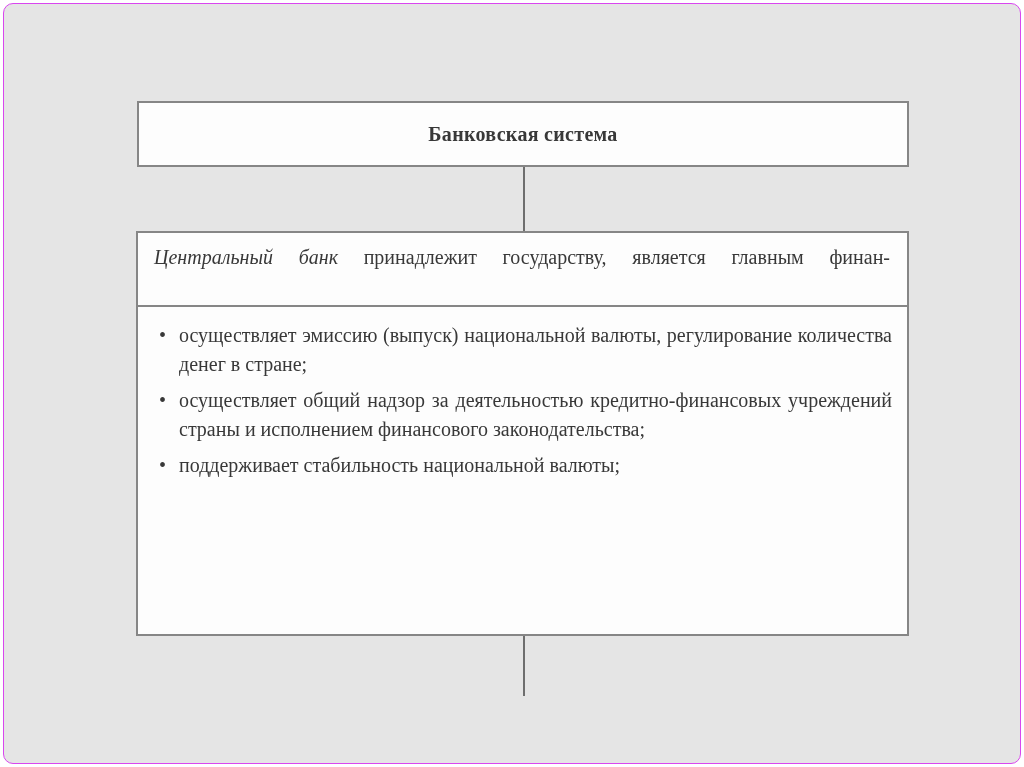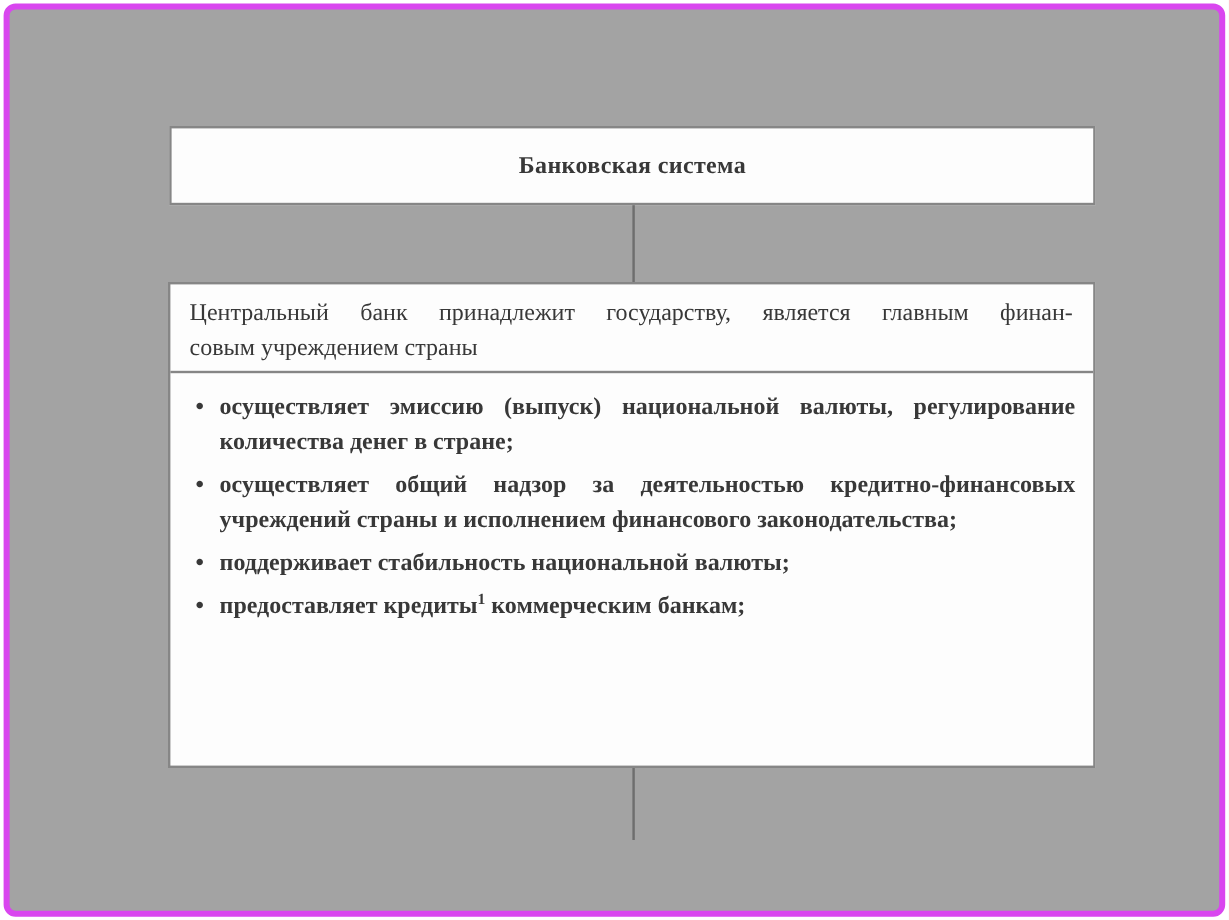--- a/index.html
+++ b/index.html
@@ -5,22 +5,22 @@
   * { box-sizing: border-box; }
   html, body {
     margin: 0; padding: 0;
     width: 1024px; height: 767px;
     background: #ffffff;
     font-family: "Liberation Serif", serif;
   }
   .page {
     position: absolute;
     left: 3px; top: 3px; right: 3px; bottom: 3px;
-    background: #a3a3a3;
-    border: 5px solid #d946ef;
+    background: #e5e5e5;
+    border: 1px solid #d946ef;
     border-radius: 10px;
   }
   .title-box {
     position: absolute;
     left: 133px; top: 97px;
     width: 772px; height: 66px;
     border: 2px solid #868686;
     background: #fdfdfd;
     display: flex; align-items: center; justify-content: center;
     font-size: 20px; font-weight: bold;
@@ -49,36 +49,35 @@
     padding: 10px 17px 0 16px;
     font-size: 20px;
     line-height: 29px;
   }
   .header-line1 {
     display: block;
     text-align: justify;
     text-align-last: justify;
     white-space: nowrap;
   }
-  .header-lead { }
+  .header-lead { font-style: italic; }
   .list-section {
     padding: 14px 15px 0 20px;
   }
   ul.functions {
     margin: 0; padding: 0;
     list-style: none;
   }
   ul.functions li {
     position: relative;
     padding-left: 21px;
     margin-bottom: 7px;
     font-size: 20px;
     line-height: 29px;
     text-align: justify;
-    font-weight: bold;
   }
   ul.functions li::before {
     content: "\2022";
     position: absolute;
     left: 1px;
     top: 0;
   }
   sup.footnote {
     font-size: 13px;
     line-height: 0;
@@ -91,27 +90,25 @@
 
   <div class="title-box">
     <span>Банковская система</span>
   </div>
 
   <div class="connector connector-top"></div>
 
   <div class="main-box">
     <div class="header-section">
       <span class="header-line1"><span class="header-lead">Центральный банк</span> <span>принадлежит государству, является главным финан-</span></span>
-      <span>совым учреждением страны</span>
     </div>
     <div class="list-section">
       <ul class="functions">
         <li><span>осуществляет эмиссию (выпуск) национальной валюты, регулирование количества денег в стране;</span></li>
         <li><span>осуществляет общий надзор за деятельностью кредитно-финансовых учреждений страны и исполнением финансового законодательства;</span></li>
         <li><span>поддерживает стабильность национальной валюты;</span></li>
-        <li><span>предоставляет кредиты</span><sup class="footnote">1</sup><span> коммерческим банкам;</span></li>
       </ul>
     </div>
   </div>
 
   <div class="connector connector-bottom"></div>
 
 </div>
 
 </body></html>

